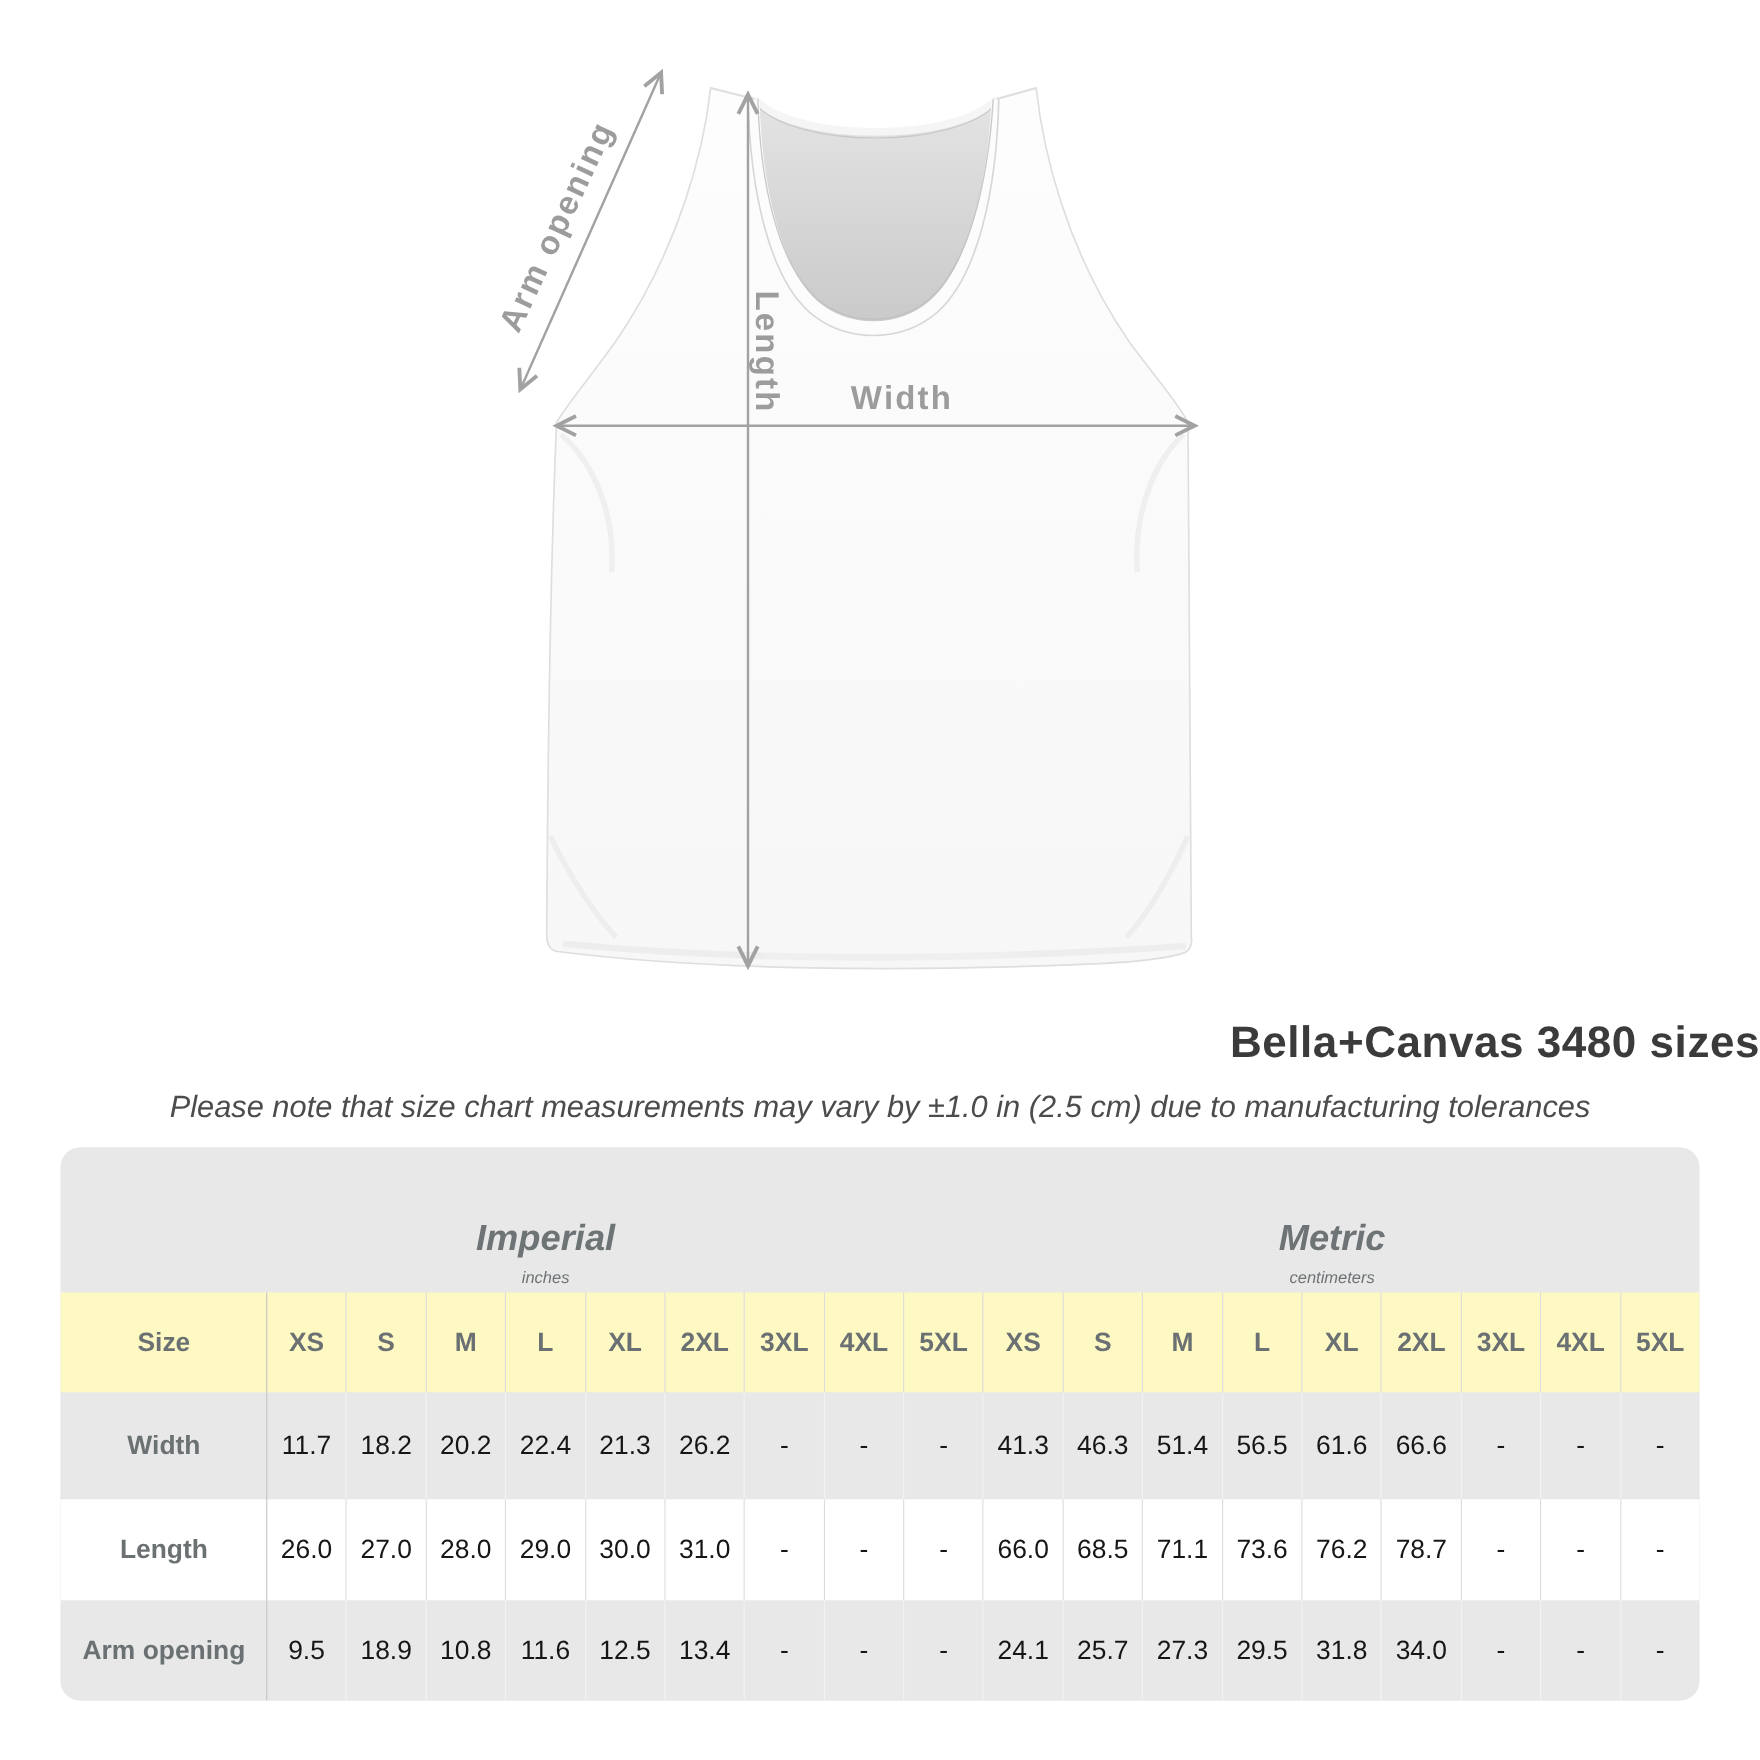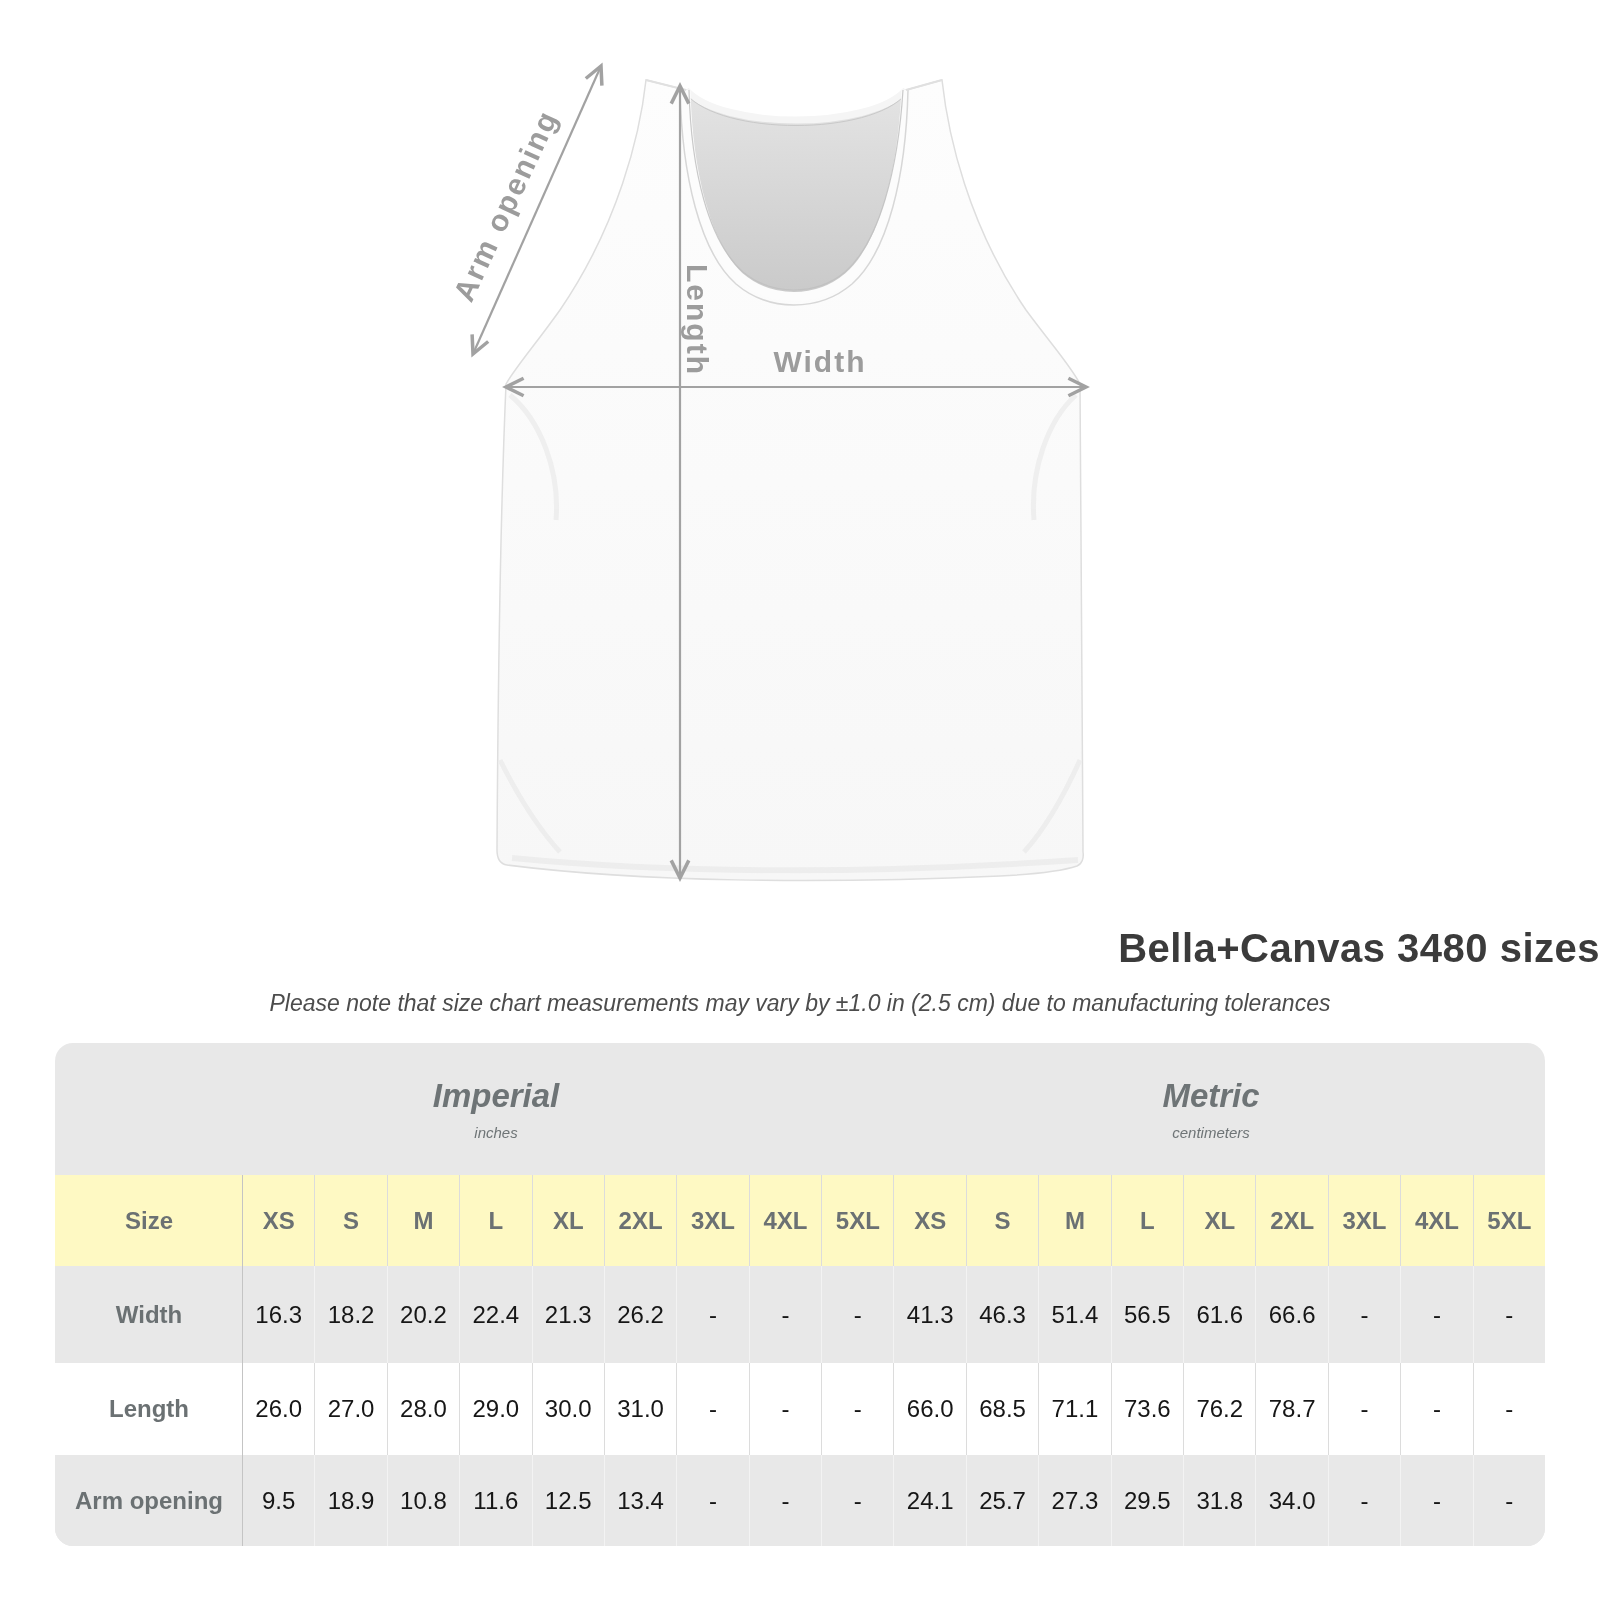--- a/index.html
+++ b/index.html
@@ -7,27 +7,27 @@
         font-family:"Liberation Sans",sans-serif;overflow:hidden;}
 
   
   .tank-wrap{position:absolute;left:0;top:0;width:1600px;height:930px;}
   .diagram-label{fill:#9c9c9c;font-weight:bold;font-size:30px;letter-spacing:2px;}
 
   
   .title{position:absolute;top:926px;left:0;width:100%;text-align:right;
          font-size:40px;font-weight:bold;color:#3b3b3b;letter-spacing:.5px;}
   .note{position:absolute;top:990px;left:0;width:100%;text-align:center;
-        font-style:italic;font-size:23px;color:#4c4c4c;}
+        font-style:italic;font-size:28px;color:#4c4c4c;}
 
   
   .card{position:absolute;left:55px;top:1043px;width:1490px;height:503px;
         background:#e8e8e8;border-radius:18px;overflow:hidden;}
   .unit-group{position:absolute;text-align:center;transform:translateX(-50%);}
-  .unit-group .u-label{font-size:33px;font-weight:bold;font-style:italic;color:#6e7476;}
+  .unit-group .u-label{font-size:33px;font-weight:bold;font-style:italic;color:#6e7476;margin-top:29px;}
   .unit-group .u-sub{font-size:15px;font-style:italic;color:#6e7476;margin-top:9px;}
   .ug-imperial{left:441px;top:34px;}
   .ug-metric{left:1156px;top:34px;}
 
   .grid{position:absolute;left:0;top:132px;width:100%;}
   .row{display:grid;grid-template-columns:12.55% repeat(18,1fr);}
   .row.r1{height:91px;background:#fef9c3;}
   .row.r2{height:97px;background:#e8e8e8;}
   .row.r3{height:92px;background:#ffffff;}
   .row.r4{height:91px;background:#e8e8e8;}
@@ -129,21 +129,21 @@
         <div class="c hdr">L</div>
         <div class="c hdr">XL</div>
         <div class="c hdr">2XL</div>
         <div class="c hdr">3XL</div>
         <div class="c hdr">4XL</div>
         <div class="c hdr">5XL</div>
       </div>
 
       <div class="row r2">
         <div class="c hdr">Width</div>
-        <div class="c">16.3</div>
+        <div class="c">11.7</div>
         <div class="c">18.2</div>
         <div class="c">20.2</div>
         <div class="c">22.4</div>
         <div class="c">21.3</div>
         <div class="c">26.2</div>
         <div class="c">-</div>
         <div class="c">-</div>
         <div class="c">-</div>
         <div class="c">41.3</div>
         <div class="c">46.3</div>

